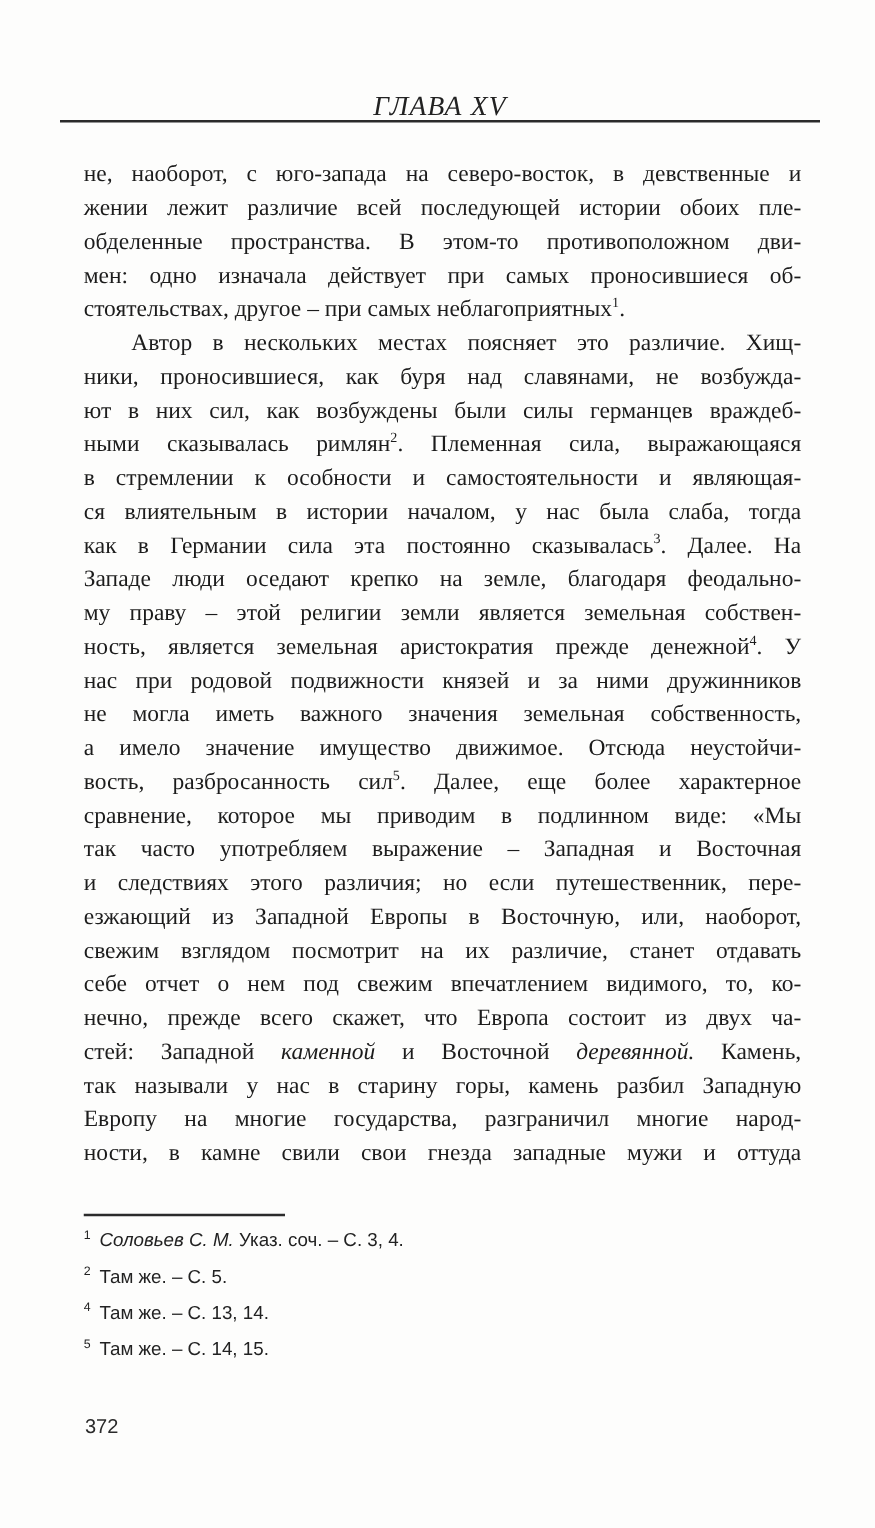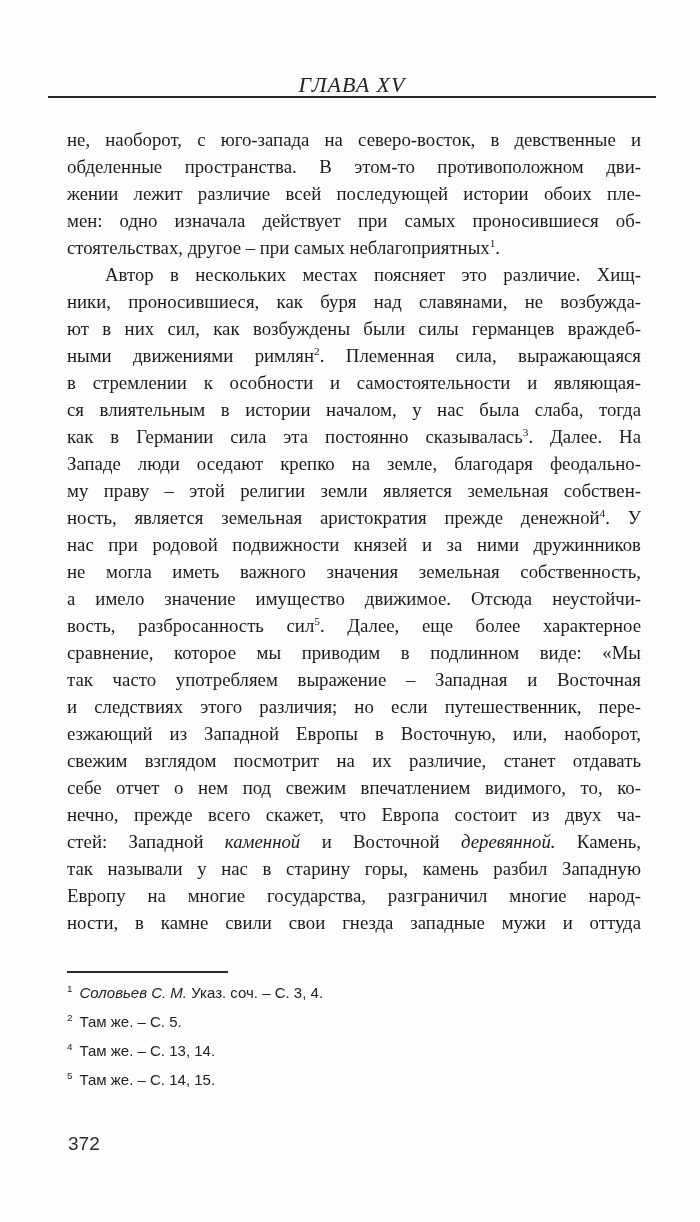--- a/index.html
+++ b/index.html
@@ -96,43 +96,43 @@
   .footnotes sup {
     font-size: 0.66em;
     margin-right: 7px;
   }
   
   .page-number {
     position: absolute;
     left: 68px;
     top: 1133px;
     font-family: "Liberation Sans", sans-serif;
-    font-size: 19px;
+    font-size: 16px;
     color: #2a2a2a;
   }
 </style>
 </head>
 <body>
 
 <div class="page">
 
   <div class="running-header">ГЛАВА XV</div>
 
   <div class="header-rule"></div>
 
   <div class="body-text">
       <div class="line"><span>не, наоборот, с юго-запада на северо-восток, в девственные и</span></div>
+      <div class="line"><span>жении лежит различие всей последующей истории обоих пле-</span></div>
       <div class="line"><span>обделенные пространства. В этом-то противоположном дви-</span></div>
-      <div class="line"><span>жении лежит различие всей последующей истории обоих пле-</span></div>
       <div class="line"><span>мен: одно изначала действует при самых проносившиеся об-</span></div>
       <div class="line para-end"><span>стоятельствах, другое – при самых неблагоприятных</span><sup>1</sup><span>.</span></div>
       <div class="line indent"><span>Автор в нескольких местах поясняет это различие. Хищ-</span></div>
       <div class="line"><span>ники, проносившиеся, как буря над славянами, не возбужда-</span></div>
       <div class="line"><span>ют в них сил, как возбуждены были силы германцев враждеб-</span></div>
-      <div class="line"><span>ными движениями римлян</span><sup>2</sup><span>. Племенная сила, выражающаяся</span></div>
+      <div class="line"><span>ными сказывалась римлян</span><sup>2</sup><span>. Племенная сила, выражающаяся</span></div>
       <div class="line"><span>в стремлении к особности и самостоятельности и являющая-</span></div>
       <div class="line"><span>ся влиятельным в истории началом, у нас была слаба, тогда</span></div>
       <div class="line"><span>как в Германии сила эта постоянно сказывалась</span><sup>3</sup><span>. Далее. На</span></div>
       <div class="line"><span>Западе люди оседают крепко на земле, благодаря феодально-</span></div>
       <div class="line"><span>му праву – этой религии земли является земельная собствен-</span></div>
       <div class="line"><span>ность, является земельная аристократия прежде денежной</span><sup>4</sup><span>. У</span></div>
       <div class="line"><span>нас при родовой подвижности князей и за ними дружинников</span></div>
       <div class="line"><span>не могла иметь важного значения земельная собственность,</span></div>
       <div class="line"><span>а имело значение имущество движимое. Отсюда неустойчи-</span></div>
       <div class="line"><span>вость, разбросанность сил</span><sup>5</sup><span>. Далее, еще более характерное</span></div>

